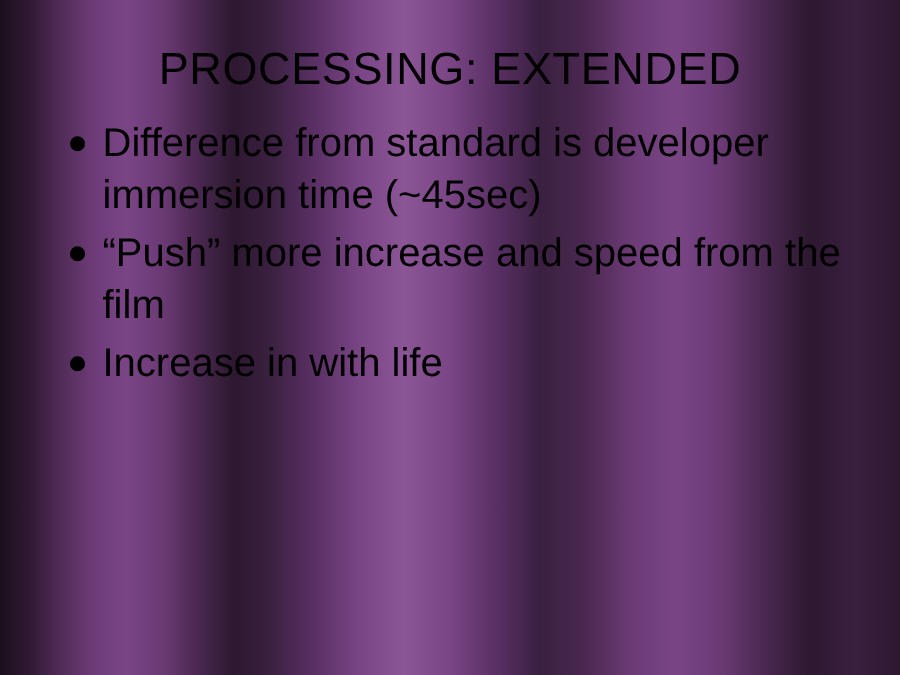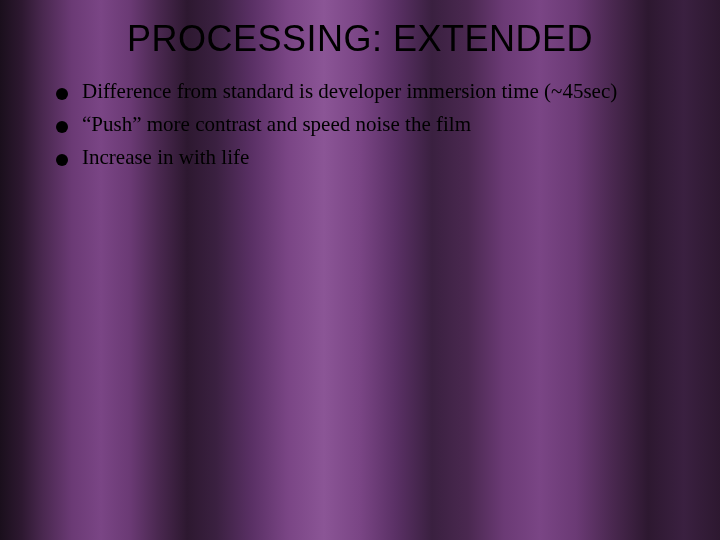--- a/index.html
+++ b/index.html
@@ -43,57 +43,57 @@
     color: #000;
     box-sizing: border-box;
   }
   .title {
     text-align: center;
     font-size: 36px;
     font-family: "Arial Narrow", Arial, sans-serif;
     font-stretch: condensed;
     font-weight: 400;
     letter-spacing: 0.5px;
-    padding-top: 18px;
+    padding-top: 34px;
     padding-bottom: 18px;
     color: #000;
   }
   .content {
     padding: 0 40px 0 56px;
   }
   ul.bullets {
     list-style: none;
     margin: 0;
     padding: 0;
   }
   ul.bullets li {
     position: relative;
-    font-size: 21px;
+    font-size: 32px;
     line-height: 1.28;
     margin: 0 0 6px 0;
     padding-left: 26px;
     color: #000;
-    font-family: Liberation Serif, serif;
+    font-family: Liberation Sans, sans-serif;
   }
   ul.bullets li::before {
     content: "";
     position: absolute;
     left: 0;
     top: 0.48em;
     width: 12px;
     height: 12px;
     background: #000;
     border-radius: 50%;
   }
 </style>
 </head>
 <body>
 
 <div class="slide">
   <div class="title">PROCESSING: EXTENDED</div>
   <div class="content">
     <ul class="bullets">
       <li>Difference from standard is developer immersion time (~45sec)</li>
-      <li>“Push” more contrast and speed noise the film</li>
+      <li>“Push” more increase and speed from the film</li>
       <li>Increase in with life</li>
     </ul>
   </div>
 </div>
 
 </body></html>

